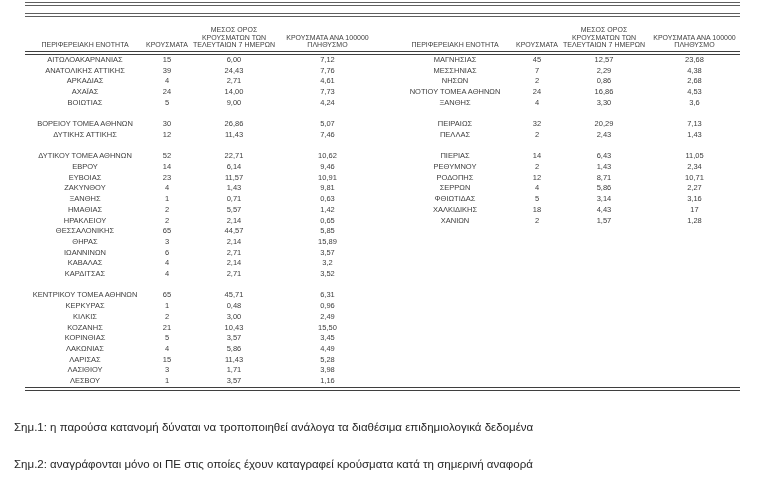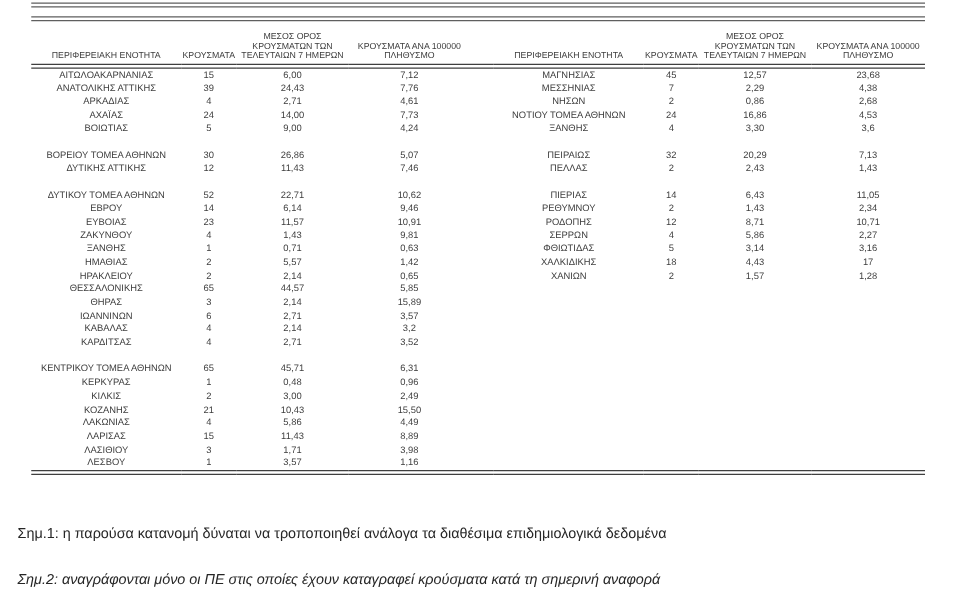--- a/index.html
+++ b/index.html
@@ -31,21 +31,21 @@
     font-size:7.5px;color:var(--text,#3d3d3d);
     text-align:center;white-space:nowrap;overflow:visible;
   }
   tr.spacer td{height:10.7px;}
 
   .note{
     position:absolute;left:14px;margin:0;
     font-size:11.5px;line-height:14px;color:#262626;
   }
   .note.n1{top:420px;}
-  .note.n2{top:457px;font-style:italic;}
+  .note.n2{top:457px;}
 </style>
 </head>
 <body>
 
 <div class="sheet">
 
   <div class="rule top1"></div>
   <div class="rule top2"></div>
 
   <table class="cases">
@@ -336,35 +336,46 @@
           <td>21</td>
           <td>10,43</td>
           <td>15,50</td>
           <td></td>
           <td></td>
           <td></td>
           <td></td>
           <td></td>
         </tr>
         <tr>
+          <td>ΚΟΡΙΝΘΙΑΣ</td>
+          <td>5</td>
+          <td>3,57</td>
+          <td>3,45</td>
+          <td></td>
+          <td></td>
+          <td></td>
+          <td></td>
+          <td></td>
+        </tr>
+        <tr>
           <td>ΛΑΚΩΝΙΑΣ</td>
           <td>4</td>
           <td>5,86</td>
           <td>4,49</td>
           <td></td>
           <td></td>
           <td></td>
           <td></td>
           <td></td>
         </tr>
         <tr>
           <td>ΛΑΡΙΣΑΣ</td>
           <td>15</td>
           <td>11,43</td>
-          <td>8,89</td>
+          <td>5,28</td>
           <td></td>
           <td></td>
           <td></td>
           <td></td>
           <td></td>
         </tr>
         <tr>
           <td>ΛΑΣΙΘΙΟΥ</td>
           <td>3</td>
           <td>1,71</td>

